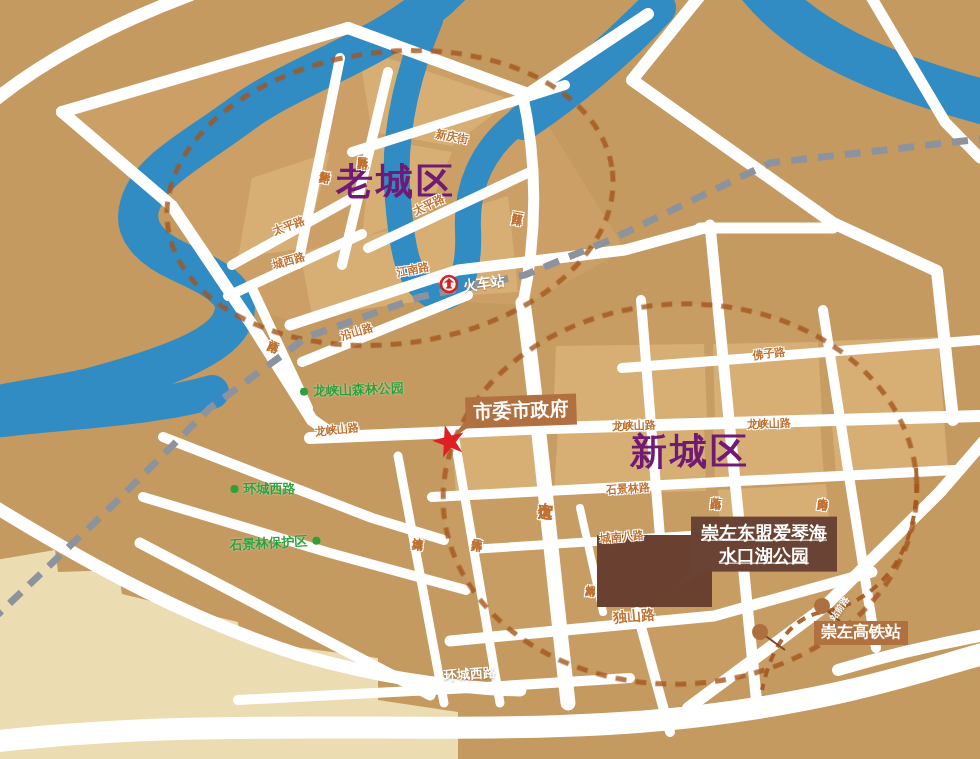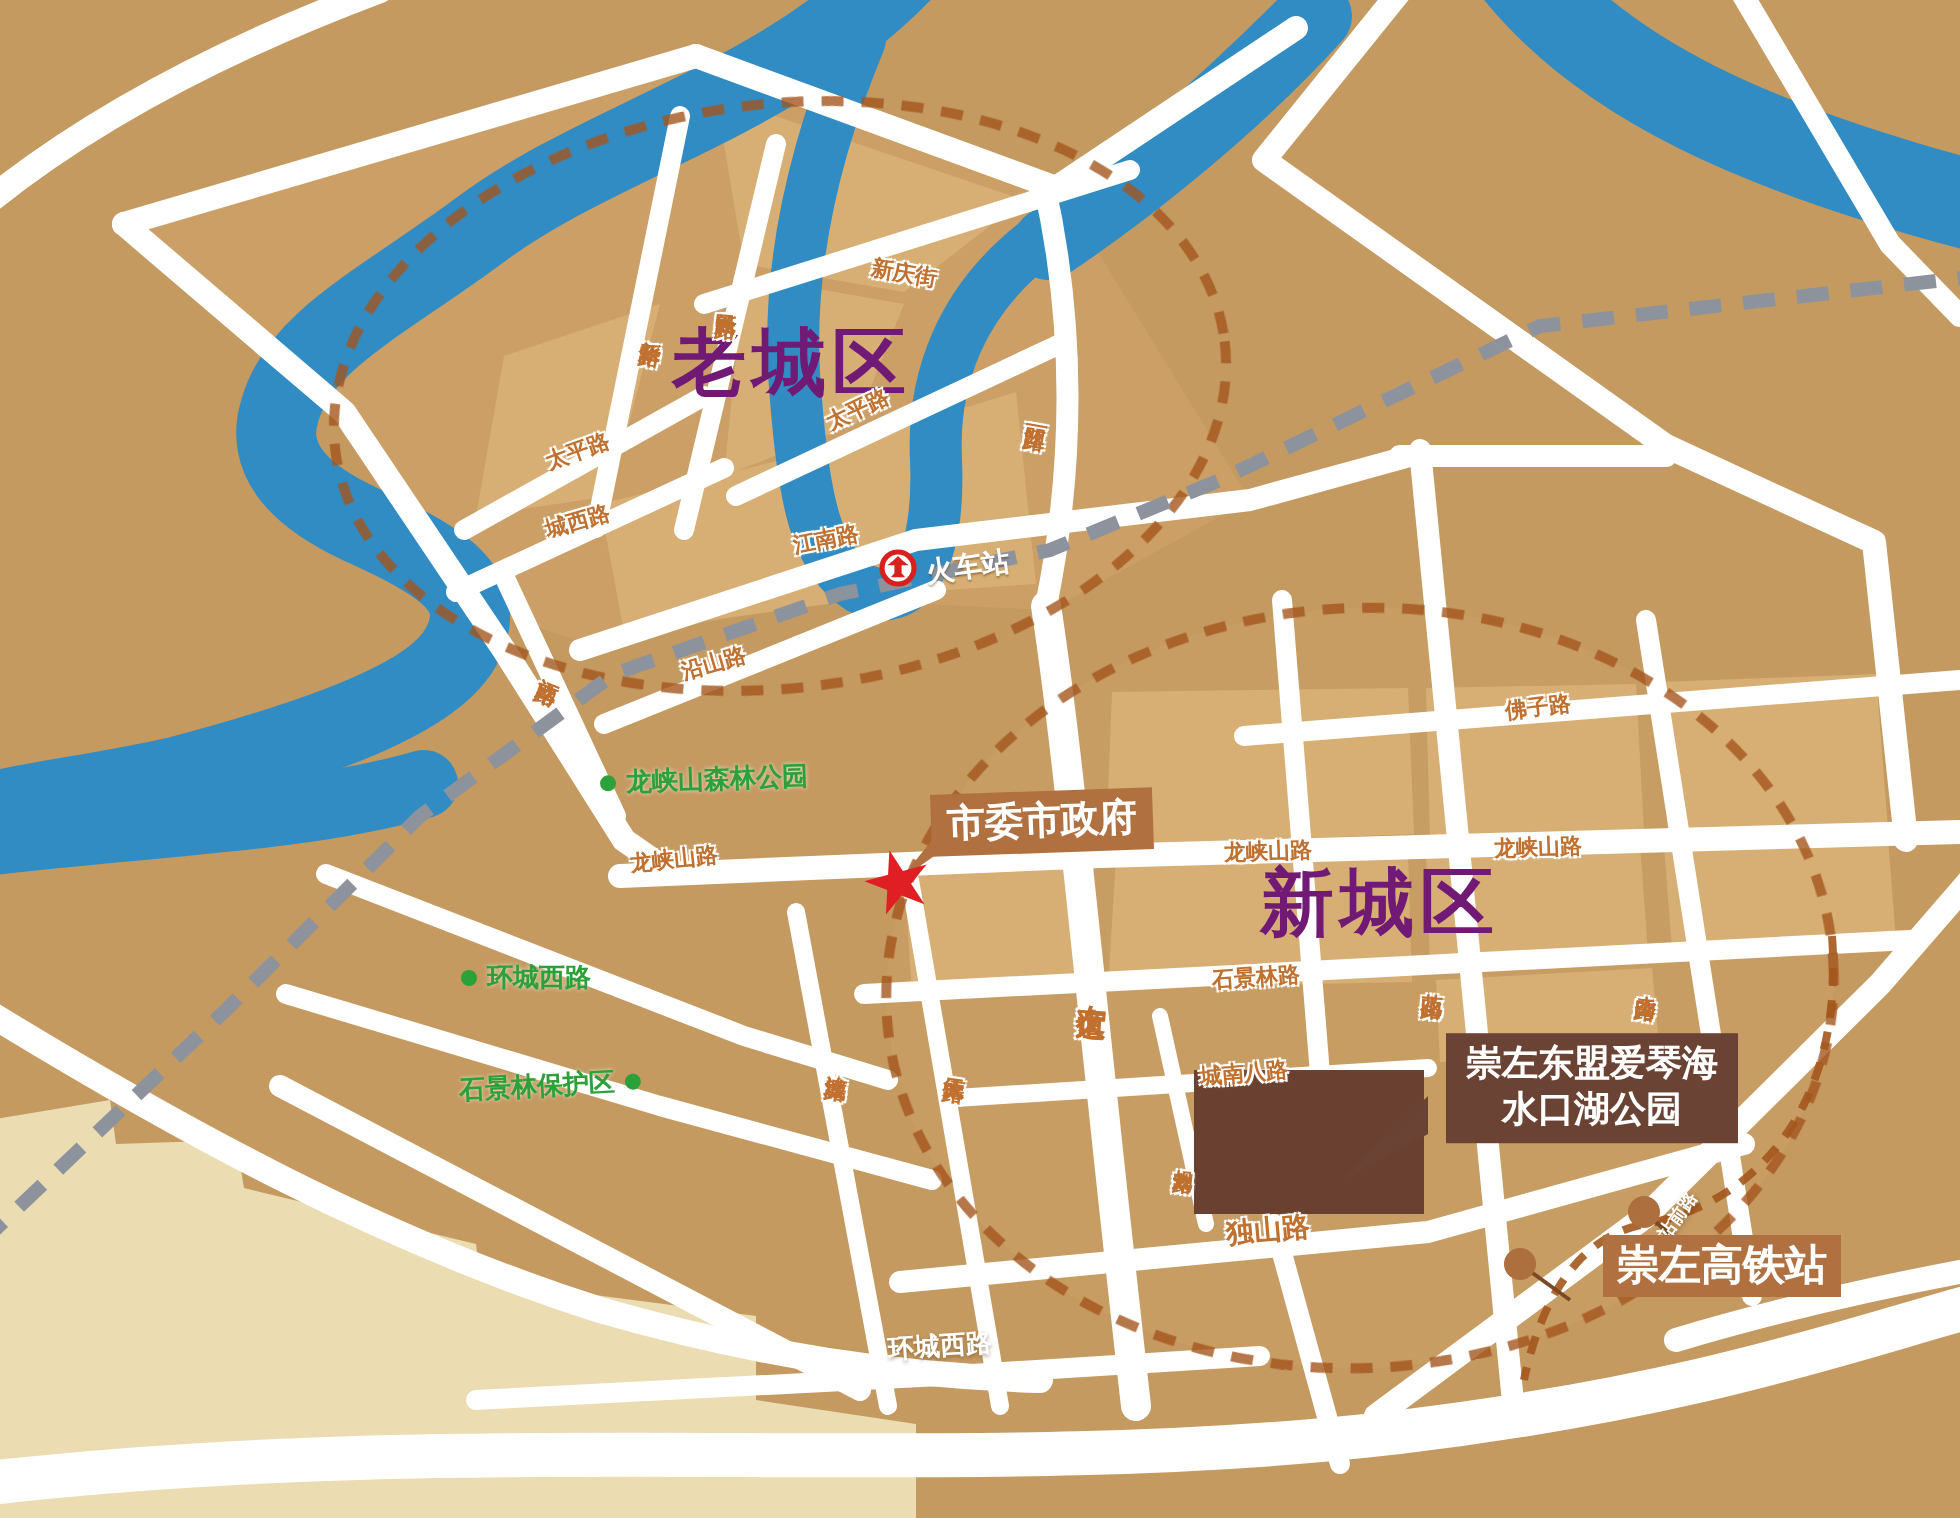--- a/index.html
+++ b/index.html
@@ -8,21 +8,21 @@
   #map-svg{position:absolute;left:0;top:0;}
   .lbl{position:absolute;white-space:nowrap;font-weight:bold;font-size:11px;color:#c0702f;
        transform:translate(-50%,-50%) rotate(var(--r,0deg));line-height:1.05;
        text-shadow:1px 1px 0 #fff,-1px -1px 0 #fff,1px -1px 0 #fff,-1px 1px 0 #fff,0 0 2px #fff;}
   .v{writing-mode:vertical-rl;text-orientation:upright;letter-spacing:1px;}
   .w{color:#ffffff;text-shadow:0 1px 2px rgba(90,50,10,.45);}
   .district{position:absolute;transform:translate(-50%,-50%);font-weight:bold;font-size:37px;
             color:#701a75;letter-spacing:3px;white-space:nowrap;text-shadow:none;text-align:right;}
   .badge{position:absolute;transform:translate(-50%,-50%) rotate(var(--r,0deg));background:#b07040;
          color:#fff;font-weight:bold;font-size:19px;padding:2px 8px 3px;white-space:nowrap;}
-  .badge.small{font-size:21px;padding:1px 7px 2px;}
+  .badge.small{font-size:16px;padding:1px 7px 2px;}
   .badge-dark{position:absolute;transform:translate(-50%,-50%);background:#6b4334;color:#fff;
               font-weight:bold;font-size:18px;padding:4px 10px;text-align:center;line-height:1.3;
               white-space:nowrap;}
   .park{position:absolute;transform:translate(-50%,-50%) rotate(var(--r,0deg));display:flex;
         align-items:center;gap:5px;font-weight:bold;font-size:13px;color:#2ca13a;white-space:nowrap;
         text-shadow:0 0 2px rgba(255,255,255,.7);}
   .pdot{width:8px;height:8px;border-radius:50%;background:#2ca13a;flex:0 0 auto;}
   .star{position:absolute;transform:translate(-50%,-50%) rotate(-15deg);color:#e01f25;font-size:42px;
         line-height:1;text-shadow:none;}
   .train{position:absolute;transform:translate(-50%,-50%);display:flex;align-items:center;gap:4px;}
@@ -176,20 +176,20 @@
   <svg width="20" height="20" viewBox="0 0 20 20">
     <circle cx="10" cy="10" r="8" fill="#ffffff" stroke="#d8201f" stroke-width="2.6"></circle>
     <path d="M10 4 C7.5 6.6 6 7.6 4.6 8.6 L8.2 8.6 L8.2 12.6 L6.4 14.6 L13.6 14.6 L11.8 12.6 L11.8 8.6 L15.4 8.6 C14 7.6 12.5 6.6 10 4 Z" fill="#d8201f"></path>
   </svg>
   <span class="txt">火车站</span>
 </div>
 
 <div class="star" style="left:449px;top:441px;">★</div>
 <div class="badge" style="left:521px;top:411px;--r:-2deg;">市委市政府</div>
 
-<div class="badge-dark" style="left:796px;top:544px;">
+<div class="badge-dark" style="left:764px;top:544px;text-decoration:underline;">
   <div>崇左东盟爱琴海</div>
   <div>水口湖公园</div>
 </div>
 
 <div class="badge small" style="left:861px;top:633px;">崇左高铁站</div>
 
 </div>
 
 </body></html>

